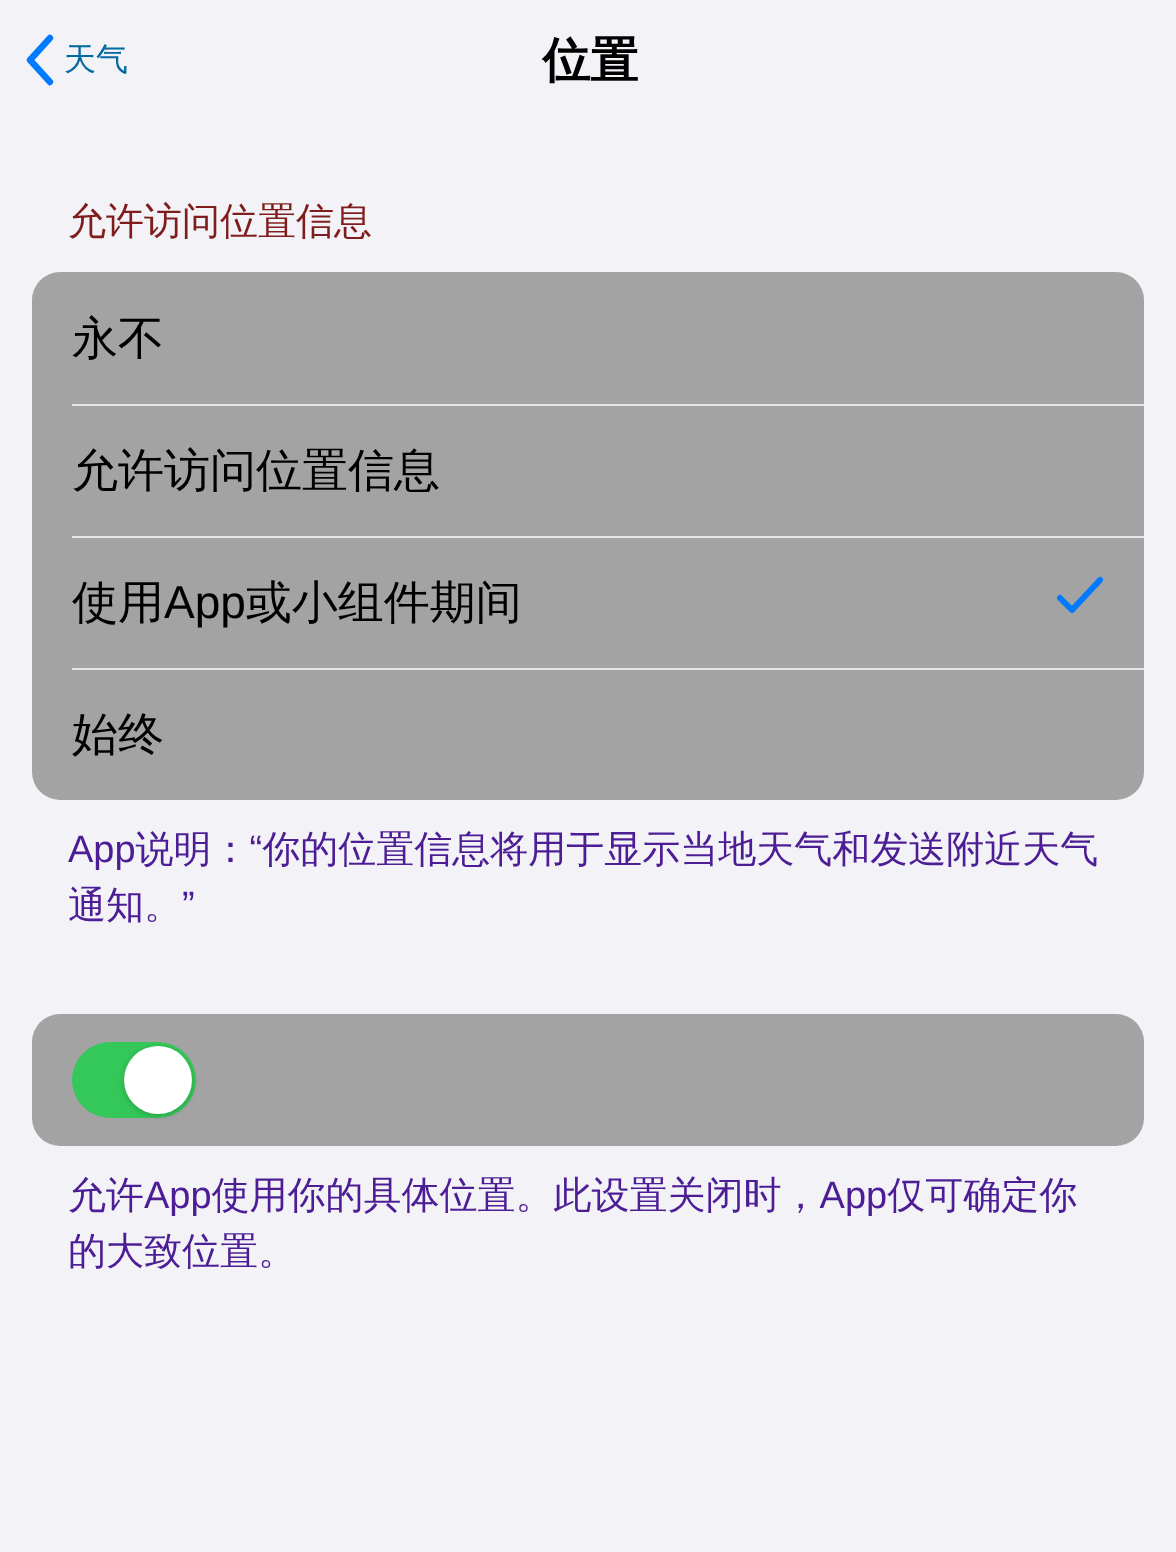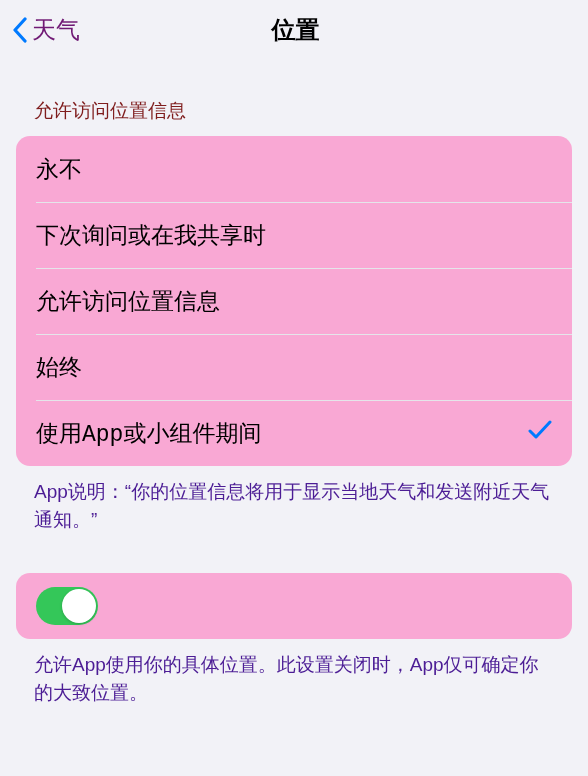--- a/index.html
+++ b/index.html
@@ -14,45 +14,44 @@
     .navbar {
       height: 60px;
       display: flex;
       align-items: center;
       position: relative;
       padding: 0 12px;
     }
     .back {
       display: flex;
       align-items: center;
-      color: #701a75;
-      font-size: 24px;
+      color: #0369a1;
+      font-size: 16px;
       cursor: pointer;
     }
     .back svg { margin-right: 4px; }
     .title {
       position: absolute;
       left: 0; right: 17px;
       text-align: center;
       font-size: 24px;
       font-weight: 600;
       pointer-events: none;
       padding-left: 20px;
     }
     .section-header {
       padding: 38px 34px 12px 34px;
       color: #7f1d1d;
       font-size: 19px;
     }
     .cell-group {
-      background: #f9a8d4;
+      background: #a3a3a3;
       margin: 0 16px;
       border-radius: 14px;
       overflow: hidden;
-      font-family: Liberation Mono, monospace;
     }
     .cell {
       min-height: 66px;
       display: flex;
       align-items: center;
       justify-content: space-between;
       padding: 0 20px;
       font-size: 23px;
       cursor: pointer;
       position: relative;
@@ -110,33 +109,30 @@
   <div class="title">位置</div>
 </div>
 
 <div class="section-header">允许访问位置信息</div>
 
 <div class="cell-group" id="opt-group">
     <div class="cell">
       <span>永不</span>
     </div>
     <div class="cell">
-      <span>下次询问或在我共享时</span>
-    </div>
-    <div class="cell">
       <span>允许访问位置信息</span>
-    </div>
-    <div class="cell">
-      <span>始终</span>
     </div>
     <div class="cell selected">
       <span>使用App或小组件期间</span>
       <span class="check"><svg width="24" height="22" viewBox="0 0 24 22">
           <polyline points="2,12 8,18 22,3" fill="none" stroke="#007aff" stroke-width="3" stroke-linecap="round" stroke-linejoin="round"></polyline>
         </svg></span>
+    </div>
+    <div class="cell">
+      <span>始终</span>
     </div>
   </div>
 
 <div class="section-footer">App说明：“你的位置信息将用于显示当地天气和发送附近天气通知。”</div>
 
 <div class="gap"></div>
 
 <div class="cell-group">
   <div class="cell">
     <div class="switch">

